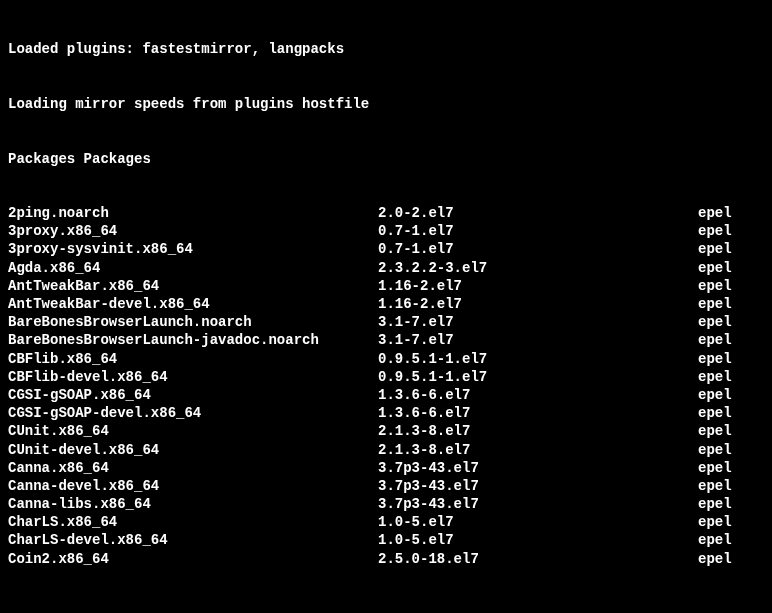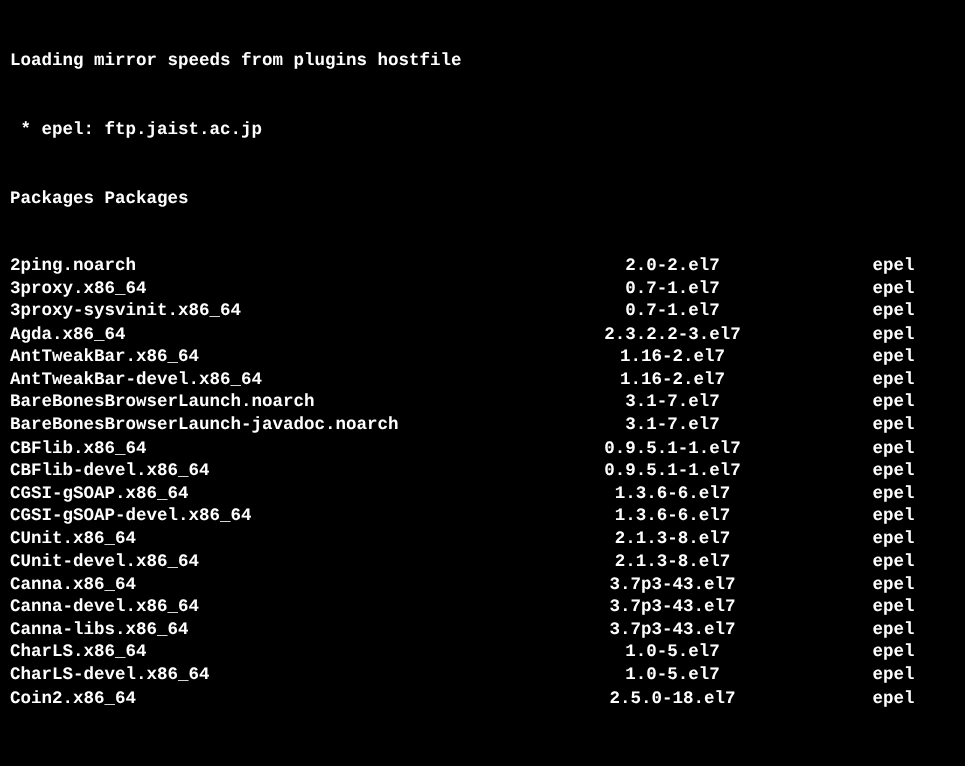--- a/index.html
+++ b/index.html
@@ -28,30 +28,29 @@
     .pkg-row {
       display: flex;
     }
     .pkg-name {
       width: 370px;
       flex-shrink: 0;
     }
     .pkg-version {
       width: 320px;
       flex-shrink: 0;
-      text-align: center;
     }
     .pkg-repo {
       flex-shrink: 0;
     }
     #rows-container {
       display: block;
     }
   </style>
 </head>
 <body>
 
 <div class="terminal">
+  <span class="header-line">Loaded plugins: fastestmirror, langpacks</span>
   <span class="header-line">Loading mirror speeds from plugins hostfile</span>
-  <span class="header-line"> * epel: ftp.jaist.ac.jp</span>
   <span class="header-line">Packages Packages</span>
   <div id="rows-container"><div class="pkg-row"><span class="pkg-name">2ping.noarch</span><span class="pkg-version">2.0-2.el7</span><span class="pkg-repo">epel</span></div><div class="pkg-row"><span class="pkg-name">3proxy.x86_64</span><span class="pkg-version">0.7-1.el7</span><span class="pkg-repo">epel</span></div><div class="pkg-row"><span class="pkg-name">3proxy-sysvinit.x86_64</span><span class="pkg-version">0.7-1.el7</span><span class="pkg-repo">epel</span></div><div class="pkg-row"><span class="pkg-name">Agda.x86_64</span><span class="pkg-version">2.3.2.2-3.el7</span><span class="pkg-repo">epel</span></div><div class="pkg-row"><span class="pkg-name">AntTweakBar.x86_64</span><span class="pkg-version">1.16-2.el7</span><span class="pkg-repo">epel</span></div><div class="pkg-row"><span class="pkg-name">AntTweakBar-devel.x86_64</span><span class="pkg-version">1.16-2.el7</span><span class="pkg-repo">epel</span></div><div class="pkg-row"><span class="pkg-name">BareBonesBrowserLaunch.noarch</span><span class="pkg-version">3.1-7.el7</span><span class="pkg-repo">epel</span></div><div class="pkg-row"><span class="pkg-name">BareBonesBrowserLaunch-javadoc.noarch</span><span class="pkg-version">3.1-7.el7</span><span class="pkg-repo">epel</span></div><div class="pkg-row"><span class="pkg-name">CBFlib.x86_64</span><span class="pkg-version">0.9.5.1-1.el7</span><span class="pkg-repo">epel</span></div><div class="pkg-row"><span class="pkg-name">CBFlib-devel.x86_64</span><span class="pkg-version">0.9.5.1-1.el7</span><span class="pkg-repo">epel</span></div><div class="pkg-row"><span class="pkg-name">CGSI-gSOAP.x86_64</span><span class="pkg-version">1.3.6-6.el7</span><span class="pkg-repo">epel</span></div><div class="pkg-row"><span class="pkg-name">CGSI-gSOAP-devel.x86_64</span><span class="pkg-version">1.3.6-6.el7</span><span class="pkg-repo">epel</span></div><div class="pkg-row"><span class="pkg-name">CUnit.x86_64</span><span class="pkg-version">2.1.3-8.el7</span><span class="pkg-repo">epel</span></div><div class="pkg-row"><span class="pkg-name">CUnit-devel.x86_64</span><span class="pkg-version">2.1.3-8.el7</span><span class="pkg-repo">epel</span></div><div class="pkg-row"><span class="pkg-name">Canna.x86_64</span><span class="pkg-version">3.7p3-43.el7</span><span class="pkg-repo">epel</span></div><div class="pkg-row"><span class="pkg-name">Canna-devel.x86_64</span><span class="pkg-version">3.7p3-43.el7</span><span class="pkg-repo">epel</span></div><div class="pkg-row"><span class="pkg-name">Canna-libs.x86_64</span><span class="pkg-version">3.7p3-43.el7</span><span class="pkg-repo">epel</span></div><div class="pkg-row"><span class="pkg-name">CharLS.x86_64</span><span class="pkg-version">1.0-5.el7</span><span class="pkg-repo">epel</span></div><div class="pkg-row"><span class="pkg-name">CharLS-devel.x86_64</span><span class="pkg-version">1.0-5.el7</span><span class="pkg-repo">epel</span></div><div class="pkg-row"><span class="pkg-name">Coin2.x86_64</span><span class="pkg-version">2.5.0-18.el7</span><span class="pkg-repo">epel</span></div></div>
 </div>
 
 </body></html>

